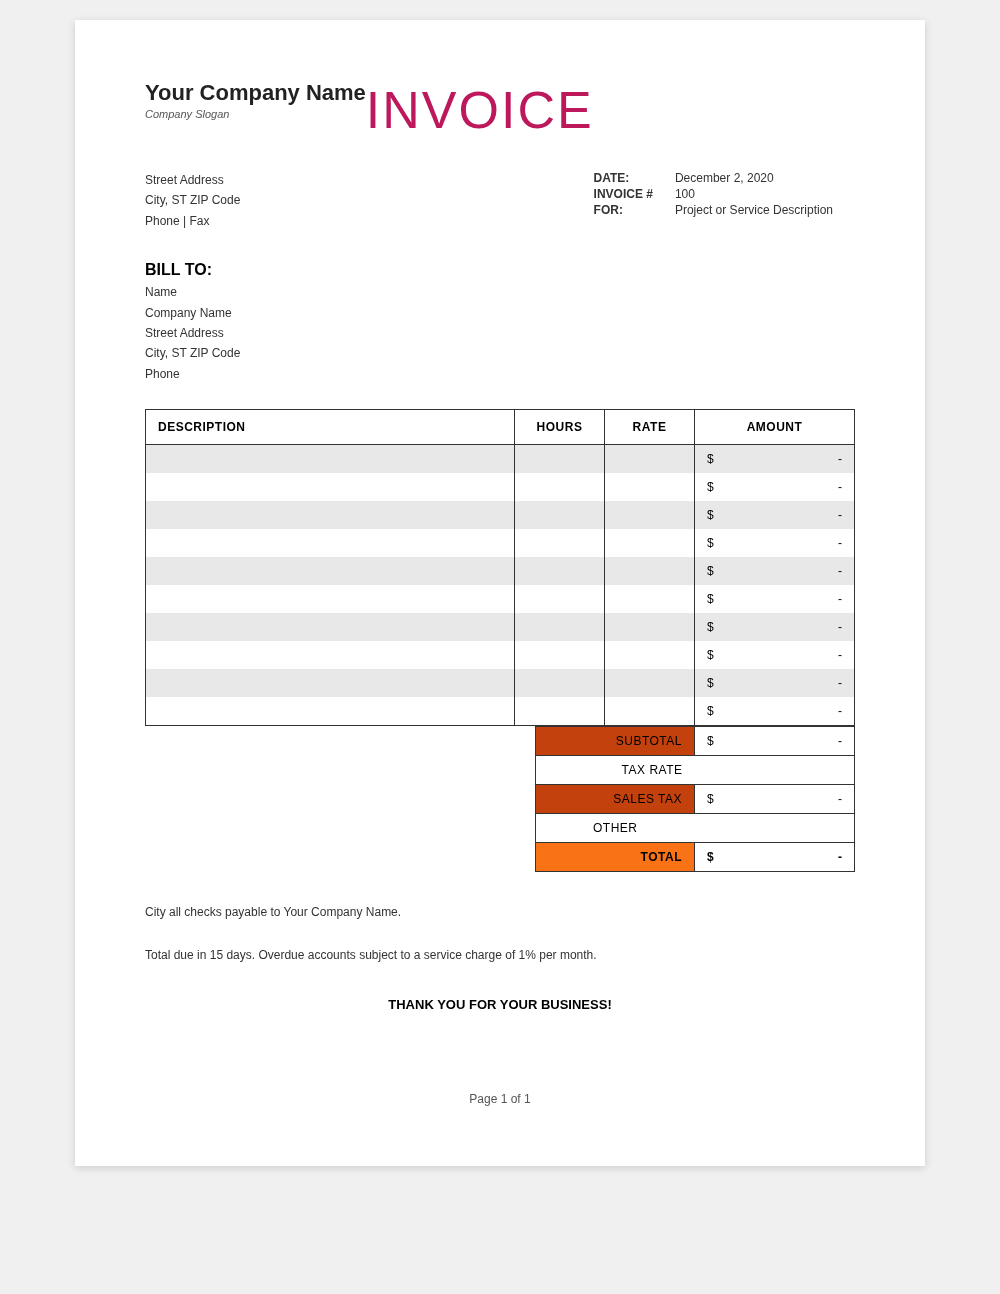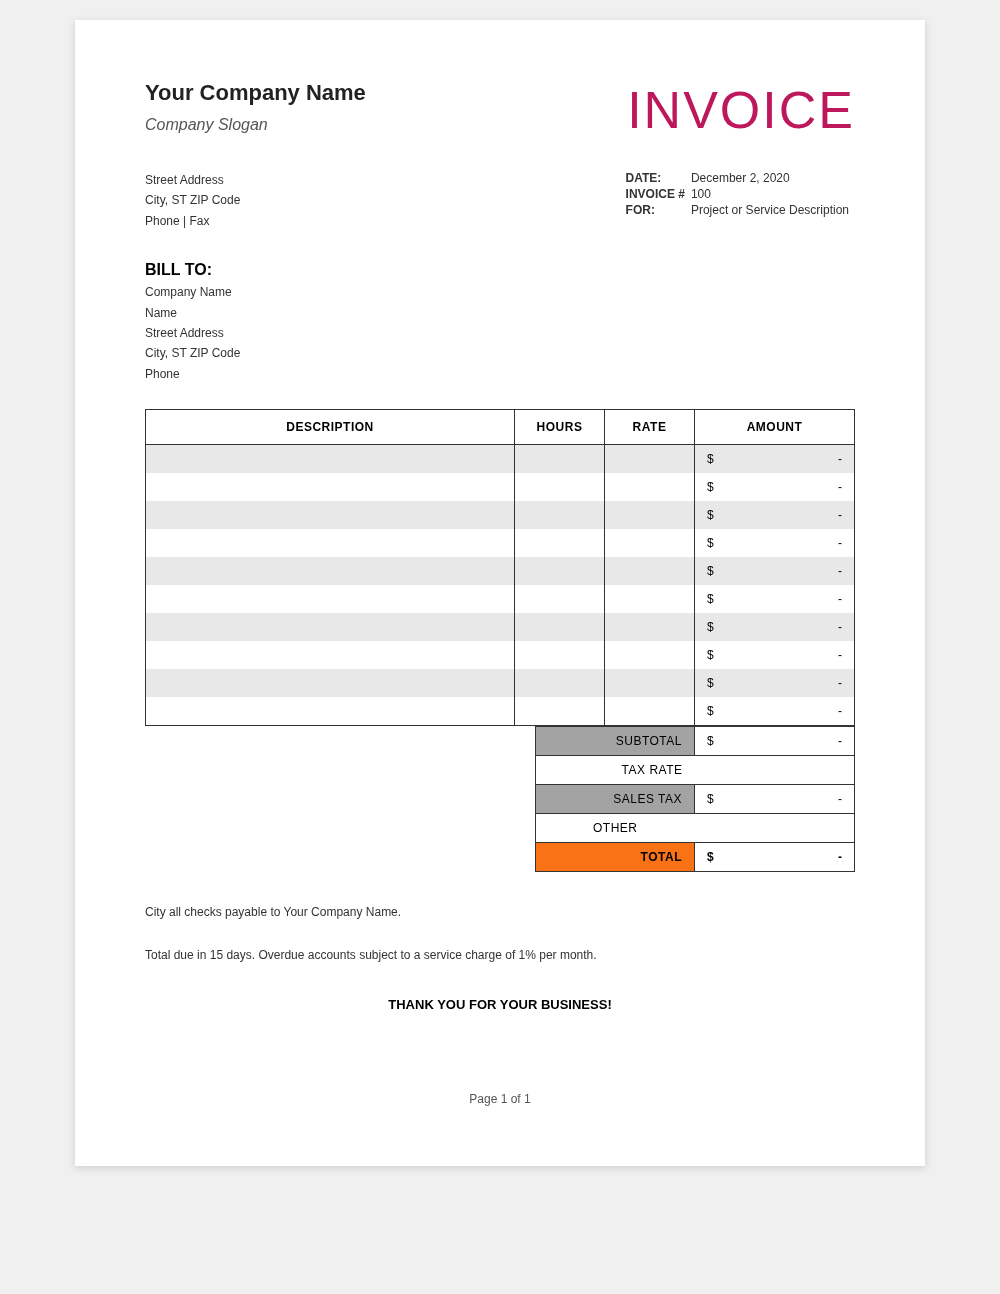--- a/index.html
+++ b/index.html
@@ -14,34 +14,33 @@
     .page {
       width: 850px;
       min-height: 1100px;
       background: #fff;
       padding: 60px 70px 60px 70px;
       position: relative;
       box-shadow: 0 2px 8px rgba(0,0,0,0.15);
     }
     .header {
       display: flex;
-      justify-content: space-between;
       align-items: flex-start;
       margin-bottom: 30px;
     }
     .company-name {
       font-size: 22px;
       font-weight: bold;
       color: #222;
     }
     .company-slogan {
       font-style: italic;
       color: #555;
-      font-size: 16px;
-      margin-top: 10px;
+      font-size: 11px;
+      margin-top: 2px;
     }
     .invoice-title {
       font-size: 52px;
       color: #be185d;
       font-weight: normal;
       letter-spacing: 2px;
     }
     .meta-section {
       display: flex;
       justify-content: space-between;
@@ -53,21 +52,21 @@
       line-height: 1.7;
     }
     .meta-right {
       font-size: 12px;
       color: #333;
     }
     .meta-right table {
       border-collapse: collapse;
     }
     .meta-right td {
-      padding: 1px 6px 1px 0;
+      padding: 1px 22px 1px 0;
       vertical-align: top;
     }
     .meta-right .label {
       font-weight: bold;
       white-space: nowrap;
     }
     .bill-to-section {
       margin-bottom: 25px;
     }
     .bill-to-label {
@@ -89,21 +88,21 @@
     .invoice-table th {
       background: #fff;
       border: 1px solid #333;
       padding: 10px 12px;
       text-align: center;
       font-size: 12px;
       font-weight: bold;
       letter-spacing: 0.5px;
     }
     .invoice-table th.desc-header {
-      text-align: center;
+      text-align: left;
     }
     .invoice-table td {
       border-left: 1px solid #333;
       border-right: 1px solid #333;
       padding: 7px 12px;
       font-size: 12px;
       height: 28px;
     }
     .invoice-table tr.row-even td {
       background: #e8e8e8;
@@ -144,21 +143,21 @@
     }
     .summary-table td {
       padding: 7px 12px;
       font-size: 12px;
       border: 1px solid #333;
     }
     .summary-label {
       text-align: right;
       font-weight: normal;
       letter-spacing: 0.5px;
-      background: #a3a3a3;
+      background: #c2410c;
       border-right: none !important;
     }
     .summary-value {
       width: 160px;
       text-align: right;
     }
     .summary-value-input {
       width: 160px;
       background: #fff;
       border-left: none !important;
@@ -236,22 +235,22 @@
           <td>Project or Service Description</td>
         </tr>
       </tbody>
         </table>
     </div>
   </div>
 
   <div class="bill-to-section">
     <div class="bill-to-label">BILL TO:</div>
     <div class="bill-to-info">
+      <div>Name</div>
       <div>Company Name</div>
-      <div>Name</div>
       <div>Street Address</div>
       <div>City, ST  ZIP Code</div>
       <div>Phone</div>
     </div>
   </div>
 
   <table class="invoice-table">
     <thead>
       <tr>
         <th class="desc-header">DESCRIPTION</th>

